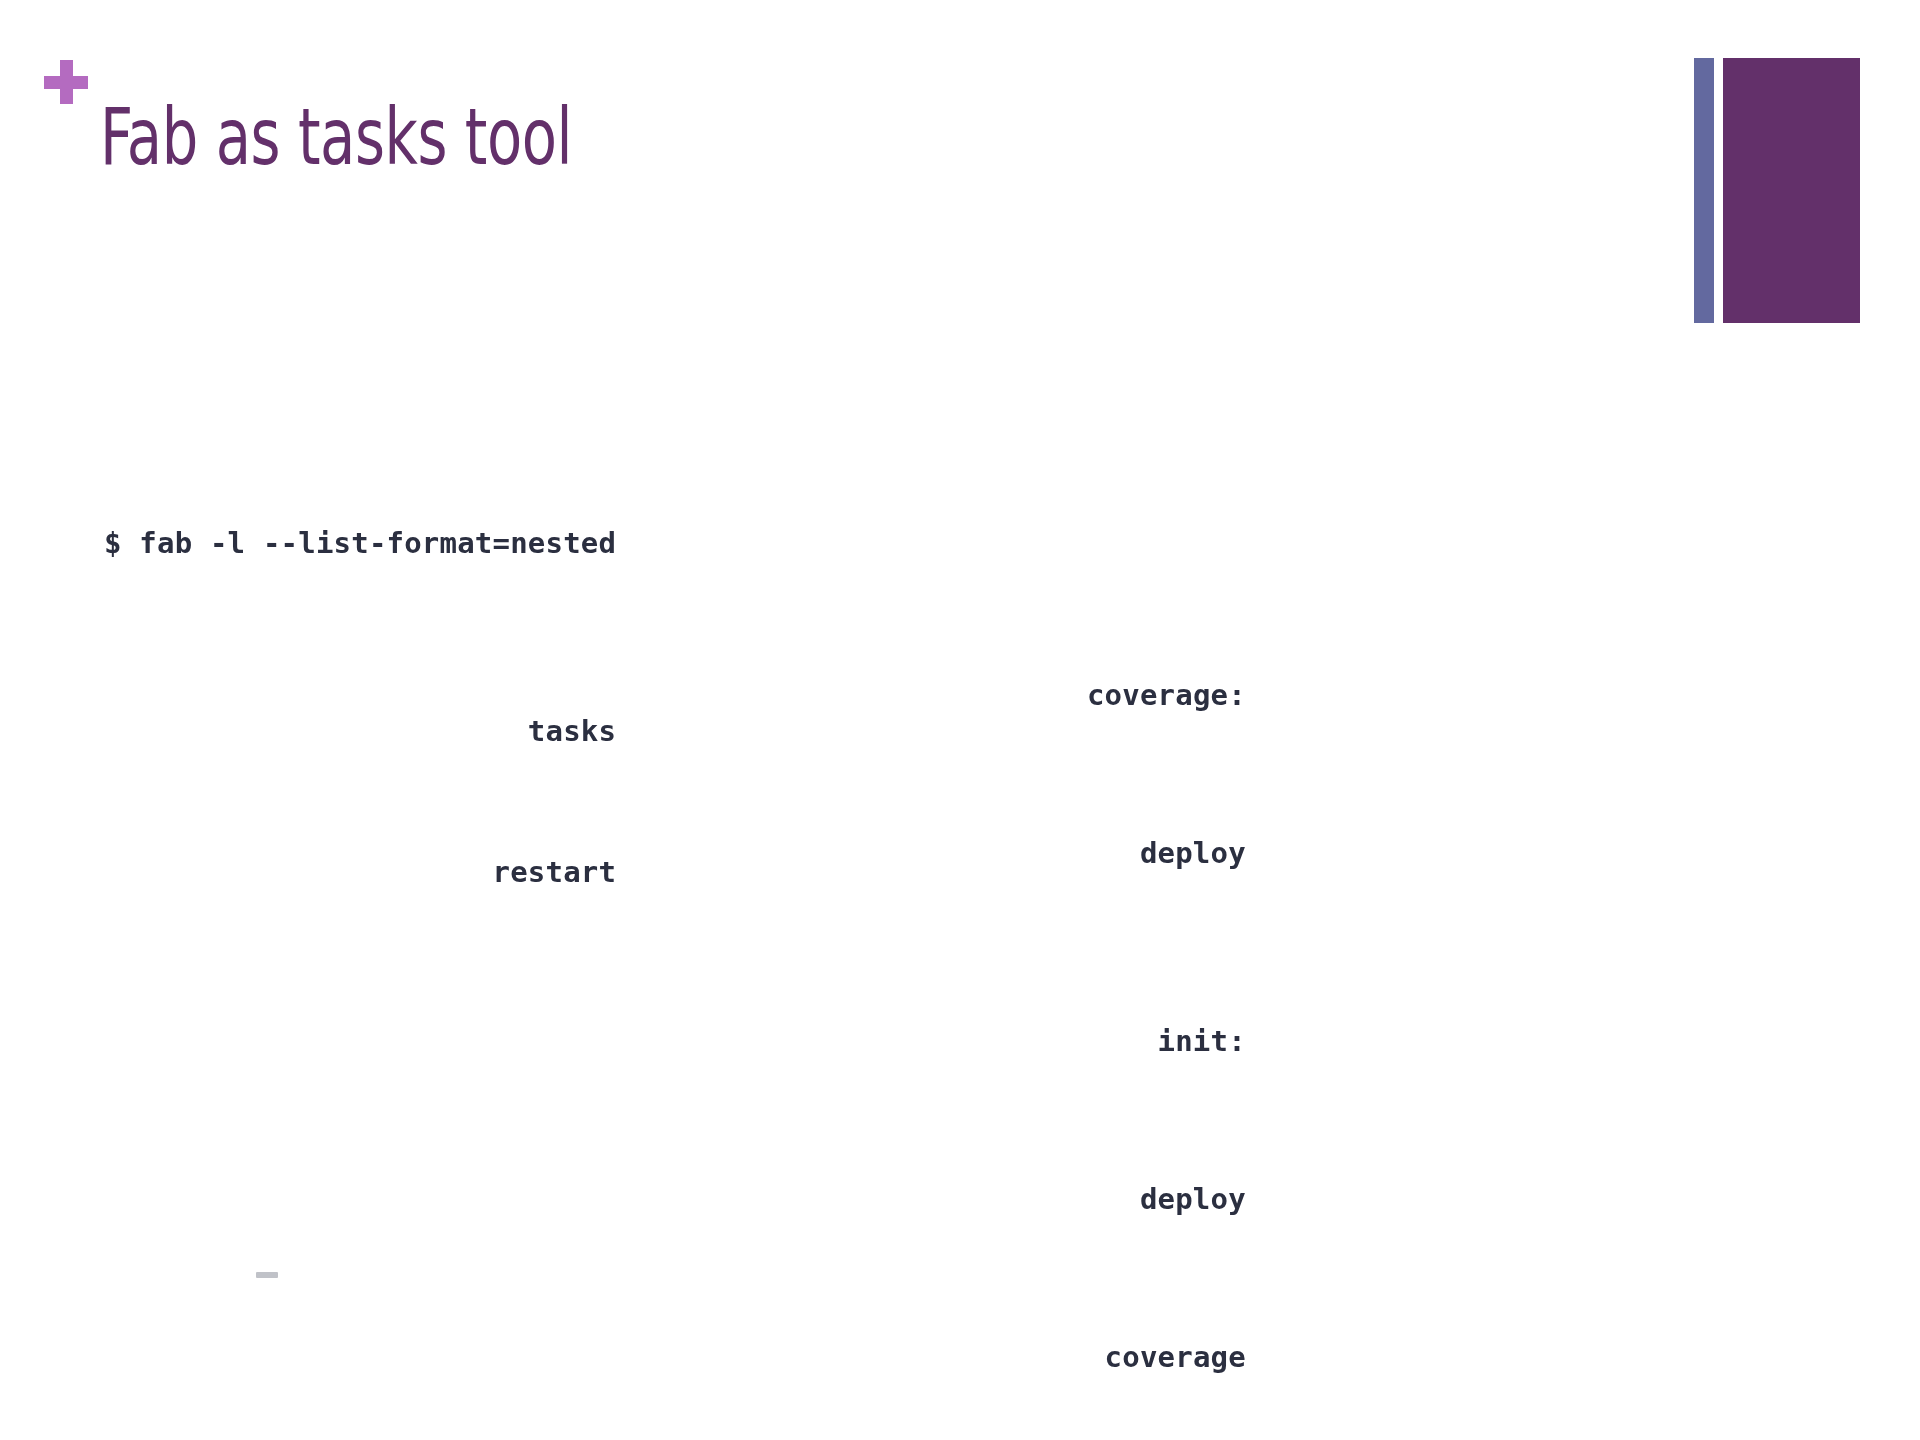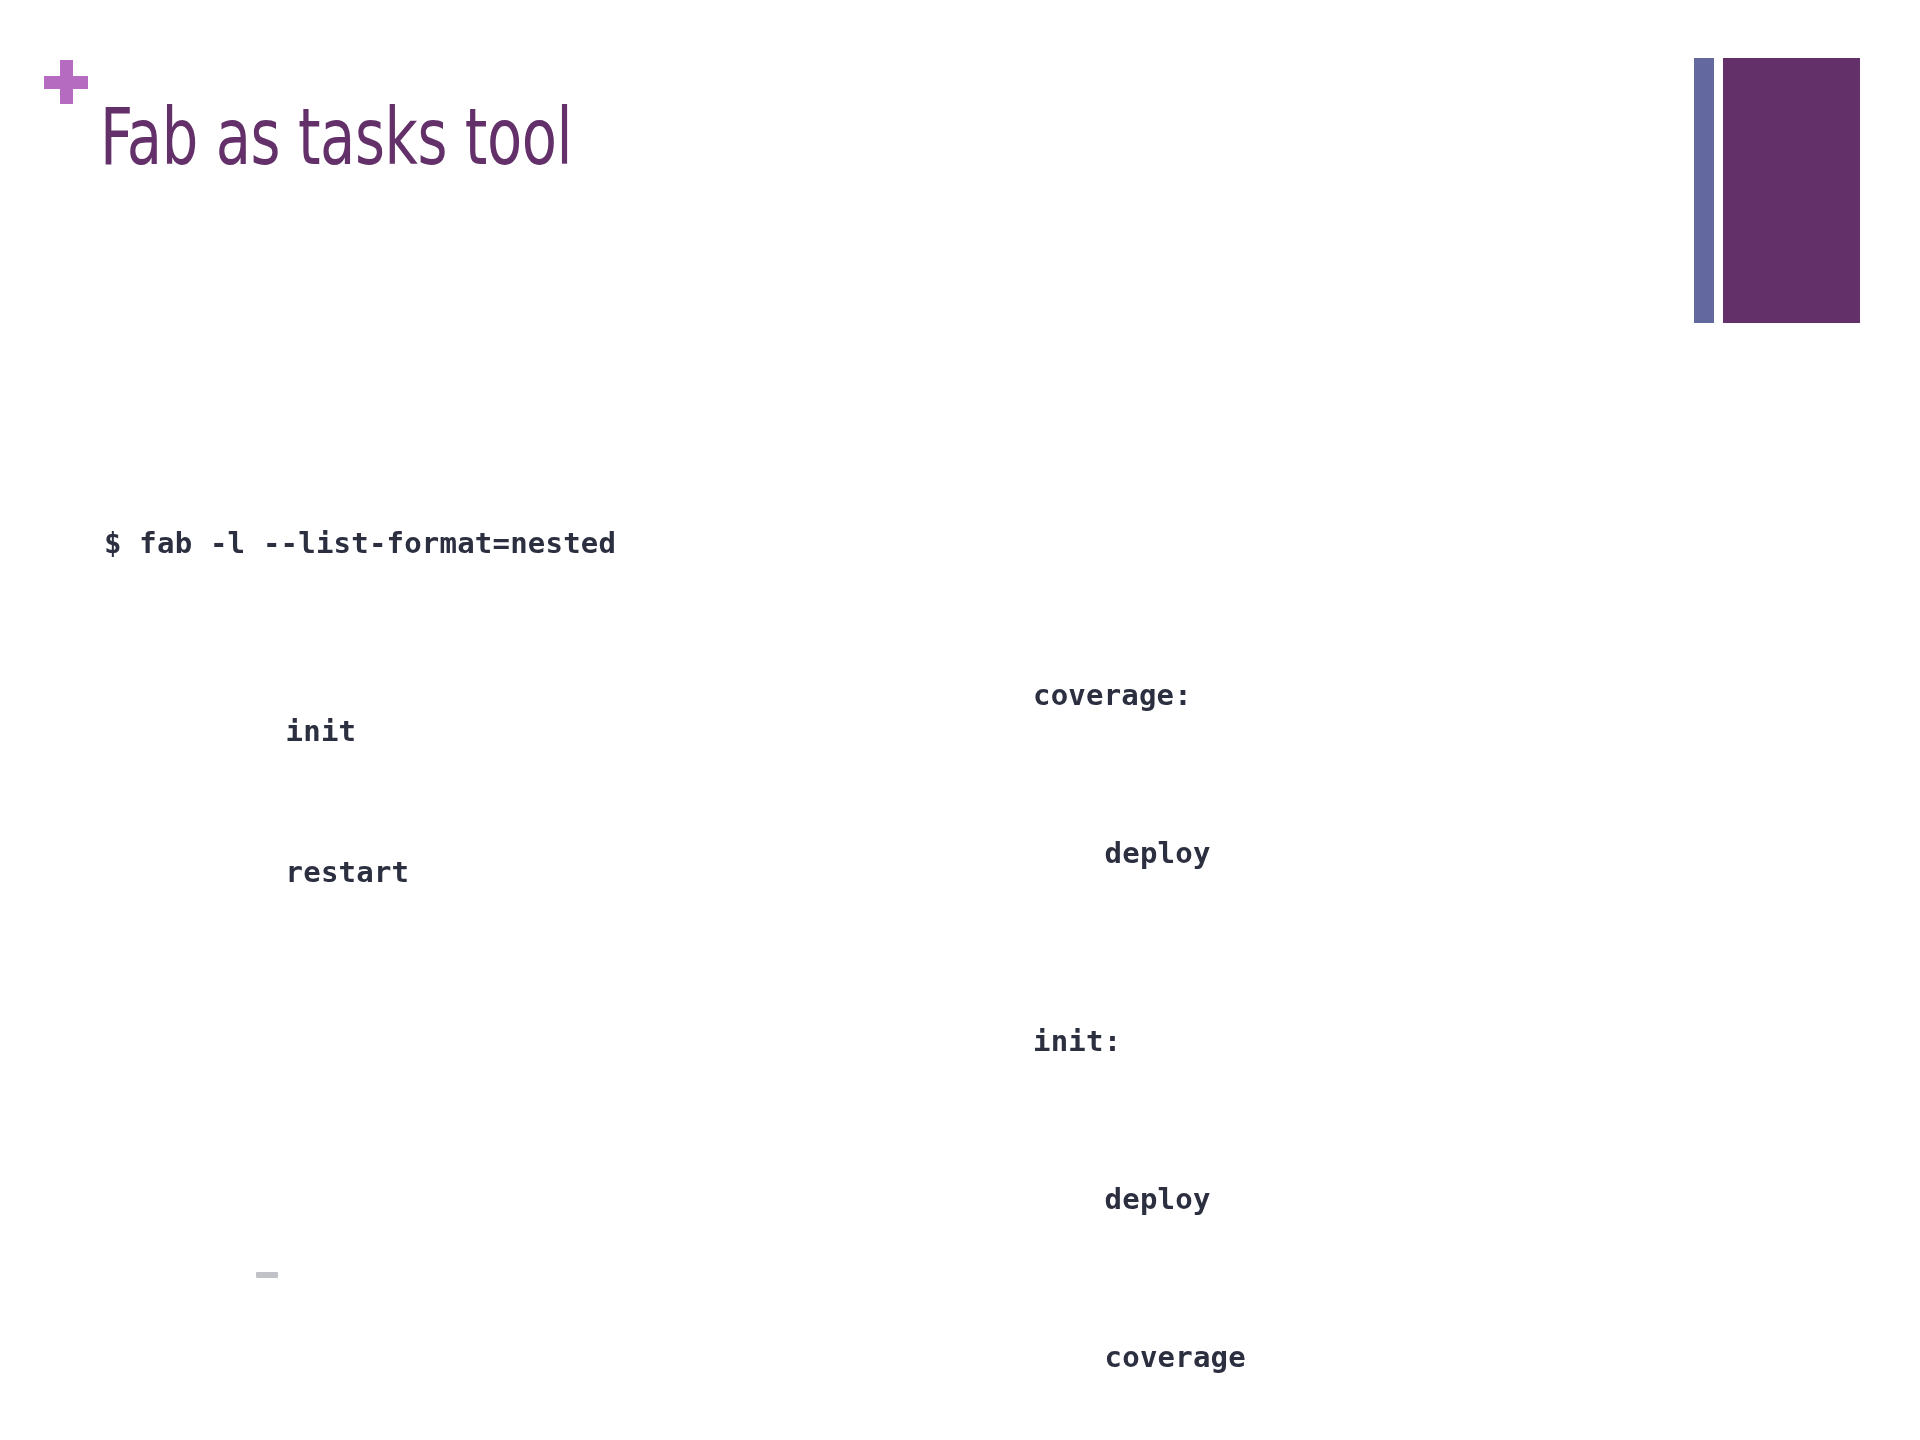--- a/index.html
+++ b/index.html
@@ -91,20 +91,21 @@
     top: 426px;
   }
   .term-right {
     left: 1033px;
     top: 578px;
   }
   .term .line {
     white-space: pre;
     display: block;
     height: 47px;
+    text-align: right;
   }
   .term .line.indent-1 { padding-left: 5.2ch; }
   .term .line.indent-2 { padding-left: 10.4ch; }
   .term .line.r-indent-0 { padding-left: 0ch; }
   .term .line.r-indent-1 { padding-left: 4.1ch; margin-top: 17px; }
 
   
   .clipped-remnant {
     position: absolute;
     left: 256px;
@@ -125,21 +126,21 @@
 </div>
 
 <div class="slide-title">Fab as tasks tool</div>
 
 <div class="corner-deco deco-thin"></div>
 <div class="corner-deco deco-block"></div>
 
 <div class="term term-left">
   <span class="line">$ fab -l --list-format=nested</span>
 
-  <span class="line indent-2">init</span>
+  <span class="line indent-2">tasks</span>
   <span class="line indent-2">restart</span>
   
   
 
   
   
   
   
   
   

